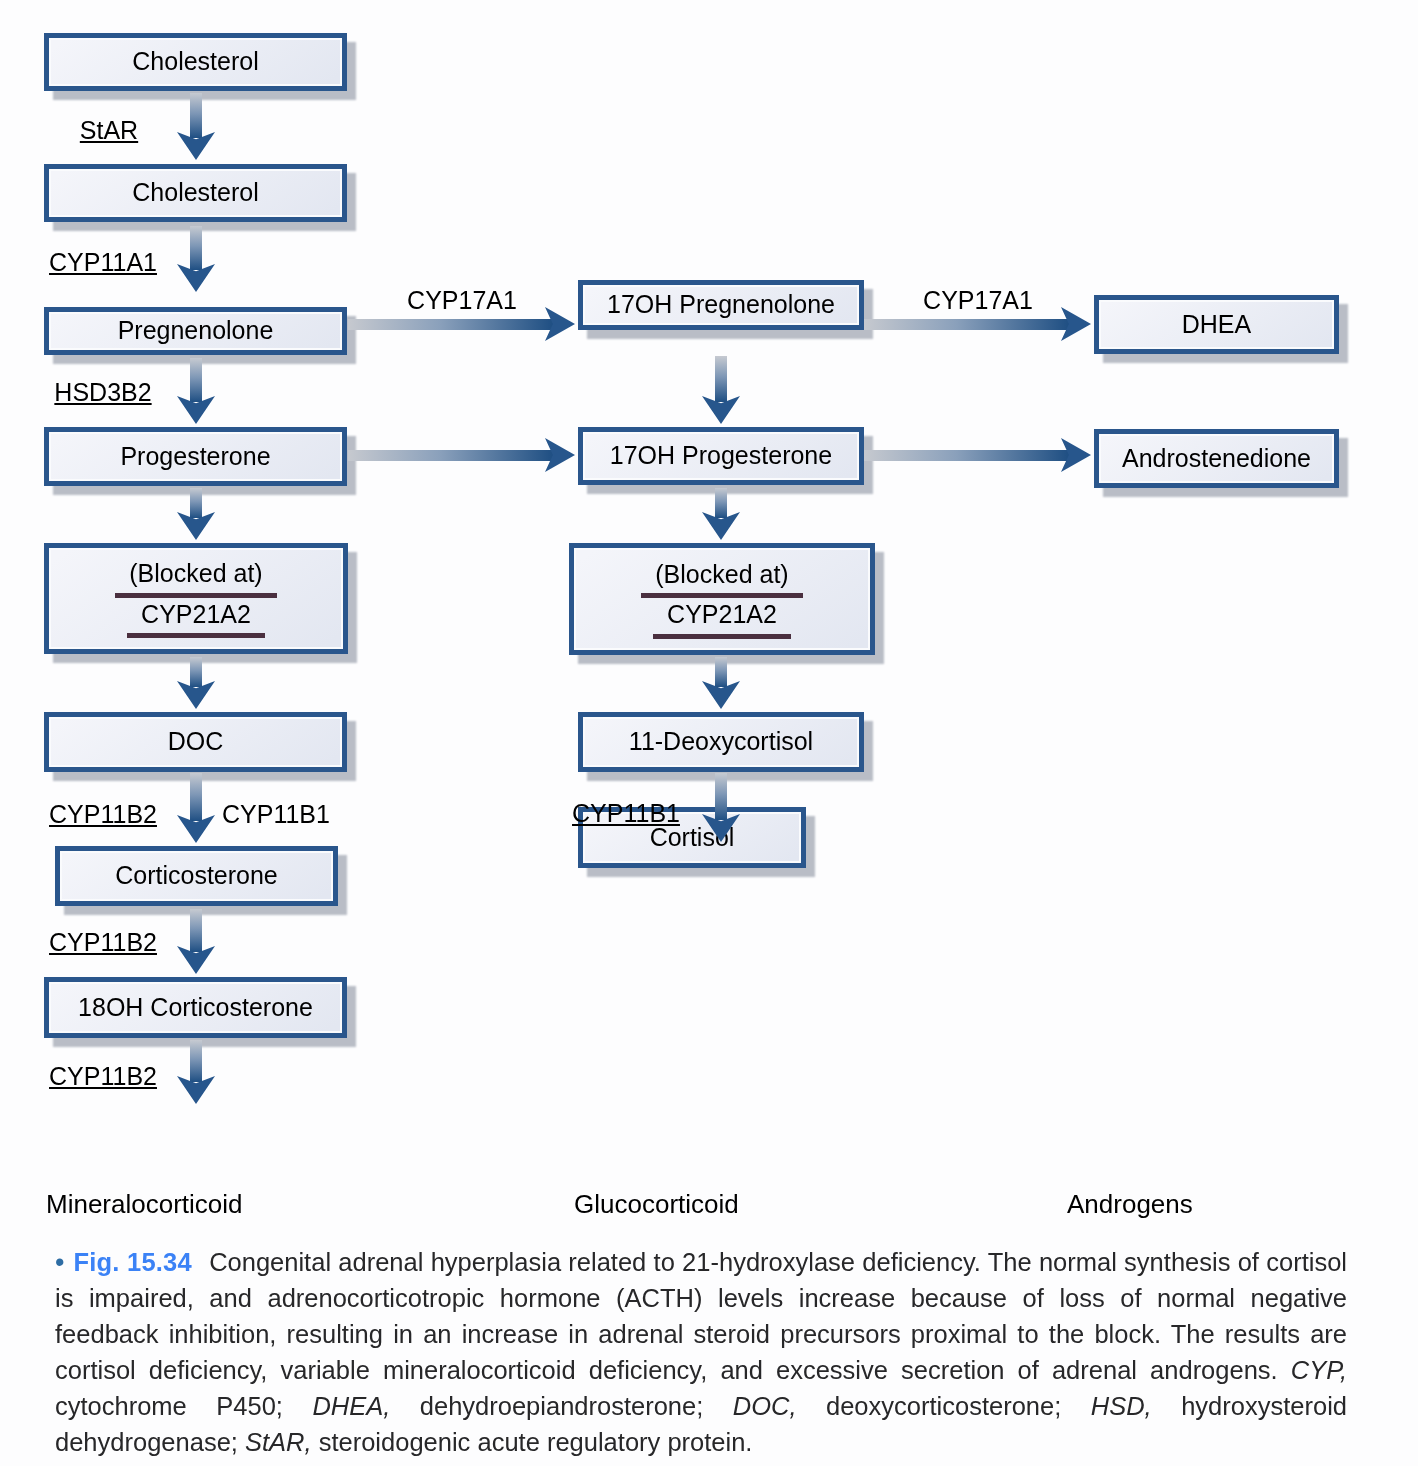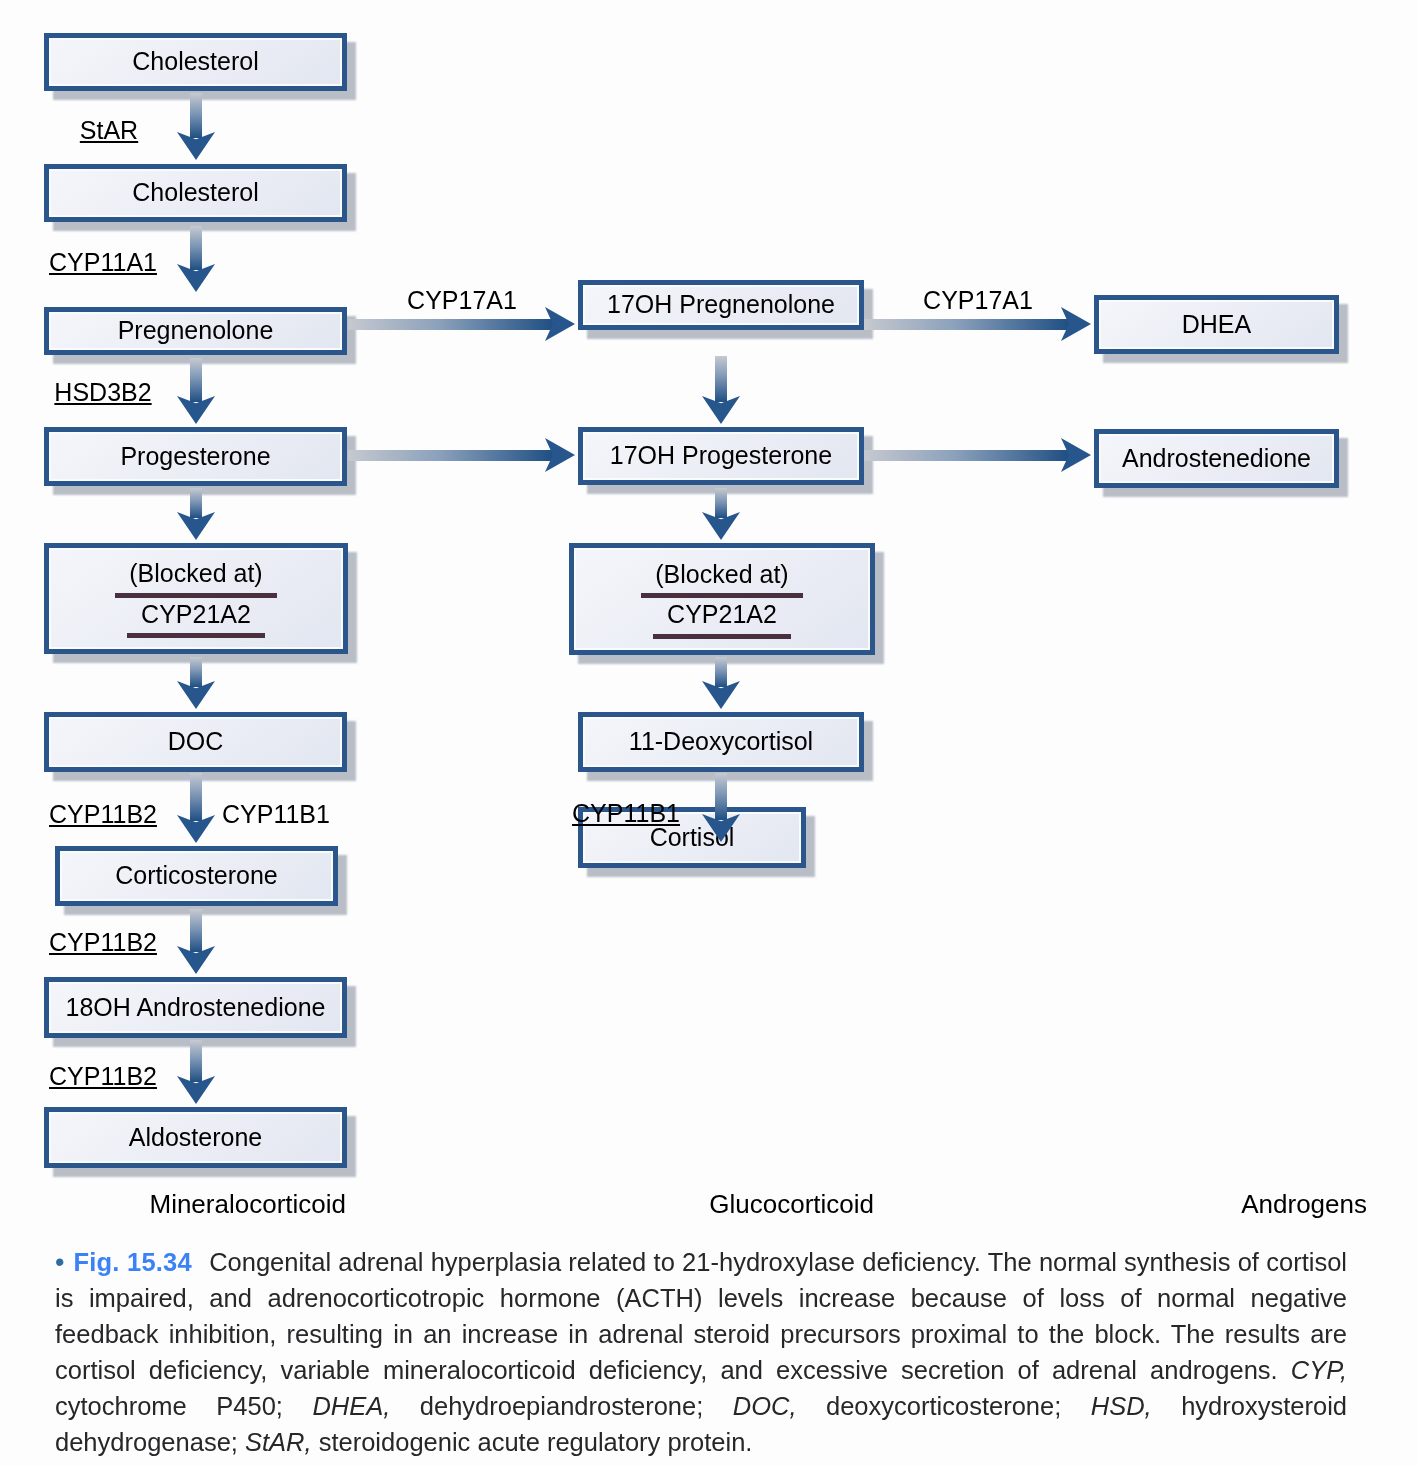--- a/index.html
+++ b/index.html
@@ -53,21 +53,21 @@
   .ha .head {
     position:absolute; right:0; top:0; width:30px; height:34px;
     background:#27568c;
     clip-path:polygon(0 0,26% 50%,0 100%,100% 50%);
   }
 
   
   .enz { position:absolute; font-size:25px; color:#000; white-space:nowrap; }
   .enz.r { text-align:center;text-decoration:underline; }
   .enz.c { text-align:center; }
-  .cat { position:absolute; top:1189px; font-size:26px; text-align:right; }
+  .cat { position:absolute; top:1189px; font-size:26px; text-align:left; }
 
   
   .caption {
     position:absolute; left:55px; top:1244px; width:1292px;
     font-size:25.5px; line-height:36px; text-align:justify; color:#272729;
   }
   .caption .bullet { color:#2e6da4; margin-right:9px; font-size:27px; }
   .caption b { color:#3b82f6; margin-right:10px; letter-spacing:.2px; }
   .caption i { font-style:italic; }
 </style>
@@ -92,24 +92,21 @@
     <span class="blocked-line">(Blocked at)</span>
     <span class="blocked-line">CYP21A2</span>
     </div>
   <div class="node" style="left:55px;top:846px;width:283px;height:60px">
     <span class="nlabel">Corticosterone</span>
     </div>
   <div class="node" style="left:44px;top:712px;width:303px;height:60px">
     <span class="nlabel">DOC</span>
     </div>
   <div class="node" style="left:44px;top:977px;width:303px;height:61px">
-    <span class="nlabel">18OH Androstenedione</span>
-    </div>
-  <div class="node" style="left:44px;top:1107px;width:303px;height:61px">
-    <span class="nlabel">Aldosterone</span>
+    <span class="nlabel">18OH Corticosterone</span>
     </div>
 
   <div class="node" style="left:578px;top:280px;width:286px;height:50px">
     <span class="nlabel">17OH Pregnenolone</span>
     </div>
   <div class="node" style="left:578px;top:427px;width:286px;height:58px">
     <span class="nlabel">17OH Progesterone</span>
     </div>
   <div class="node blocked" style="left:569px;top:543px;width:306px;height:112px">
     <span class="blocked-line">(Blocked at)</span>

